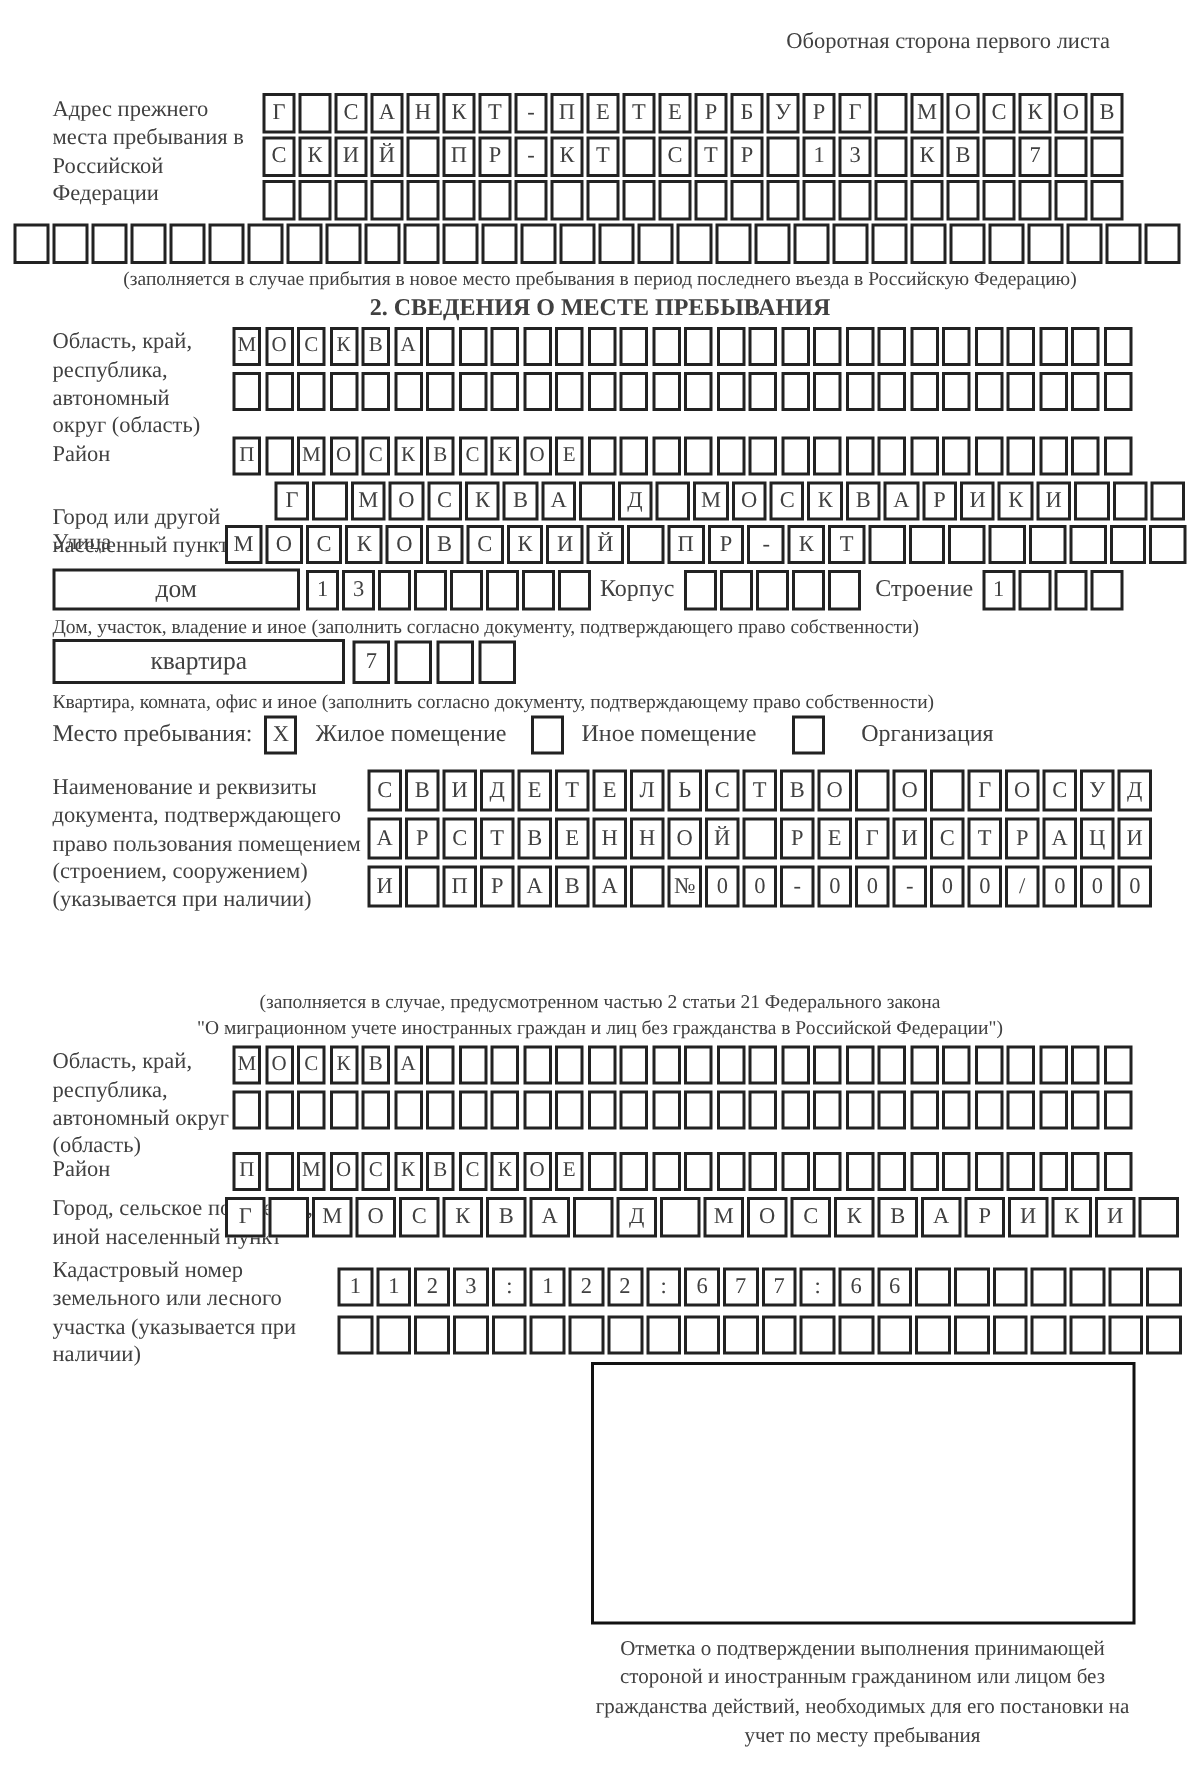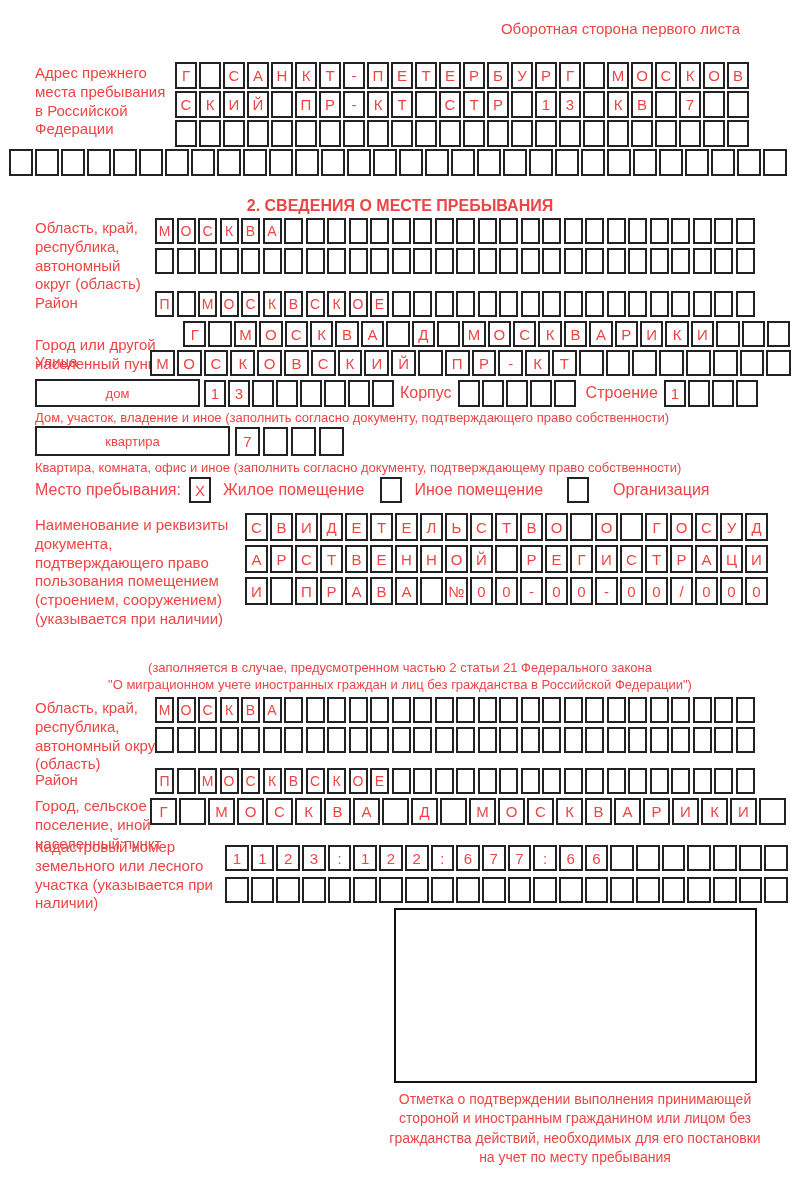--- a/index.html
+++ b/index.html
@@ -1,17 +1,17 @@
 <!DOCTYPE html>
 <html><head>
 <meta charset="utf-8">
 <style>
   html,body{margin:0;padding:0;background:#fff;}
-  .page{position:relative;width:800px;height:1180px;background:#fff;color:#ef4444;
-        font-family:Liberation Sans, sans-serif;overflow:hidden;border-radius:11px;}
+  .page{position:relative;width:800px;height:1180px;background:#fff;color:#404040;
+        font-family:Liberation Serif, serif;overflow:hidden;border-radius:11px;}
   .abs{position:absolute;}
   .lbl{font-size:15px;line-height:1.25;}
   .cap{font-size:13px;white-space:nowrap;}
   .center{text-align:center;}
   .bold{font-weight:bold;}
   .cellrow{display:flex;align-items:center;}
   .cell{box-sizing:border-box;flex:none;border:2px solid #222;background:#fff;
         display:flex;align-items:center;justify-content:center;
         font-size:15px;line-height:1;}
   
@@ -19,21 +19,21 @@
   .r-c30 .cell{width:24px;height:27px;margin-right:2px;}
   .r-c28 .cell{width:19px;height:26px;margin-right:2.5px;font-size:14px;}
   .r-city .cell{width:23.4px;height:26px;margin-right:2px;}
   .r-street .cell{width:24.8px;height:26px;margin-right:2px;}
   .r-house .cell{width:22px;height:27px;margin-right:2px;}
   .r-apt .cell{width:25px;height:29px;margin-right:3px;}
   .r-doc .cell{width:23px;height:28px;margin-right:2px;}
   .r-f22 .cell{width:27px;height:27px;margin-right:2px;}
   .r-cad .cell{width:23.7px;height:26px;margin-right:2px;}
   .namedbox{box-sizing:border-box;border:2px solid #222;display:flex;
-            align-items:center;justify-content:center;font-size:13px;flex:none;}
+            align-items:center;justify-content:center;font-size:17px;flex:none;}
   .checkbox{width:22px;height:26px;}
   .inline-lbl{font-size:16px;white-space:nowrap;}
   .stamp{box-sizing:border-box;border:2px solid #111;background:#fff;}
   .stampcap{font-size:14px;line-height:1.38;text-align:center;}
 </style>
 </head>
 <body>
 
 <div class="page">
 
@@ -143,20 +143,21 @@
       <div class="cell"></div>
       <div class="cell"></div>
       <div class="cell"></div>
       <div class="cell"></div>
       <div class="cell"></div>
       <div class="cell"></div>
       <div class="cell"></div>
       <div class="cell"></div>
       <div class="cell"></div>
     </div>
+  <div class="abs cap center" style="left:0;top:178px;width:800px;">(заполняется в случае прибытия в новое место пребывания в период последнего въезда в Российскую Федерацию)</div>
 
   <div class="abs bold center" style="left:0;top:197px;width:800px;font-size:16px;">2. СВЕДЕНИЯ О МЕСТЕ ПРЕБЫВАНИЯ</div>
 
   <div class="abs lbl" style="left:35px;top:219px;width:112px;">Область, край, республика, автономный округ (область)</div>
   <div class="abs cellrow r-c28" style="left:155px;top:218px;">
       <div class="cell">М</div>
       <div class="cell">О</div>
       <div class="cell">С</div>
       <div class="cell">К</div>
       <div class="cell">В</div>

